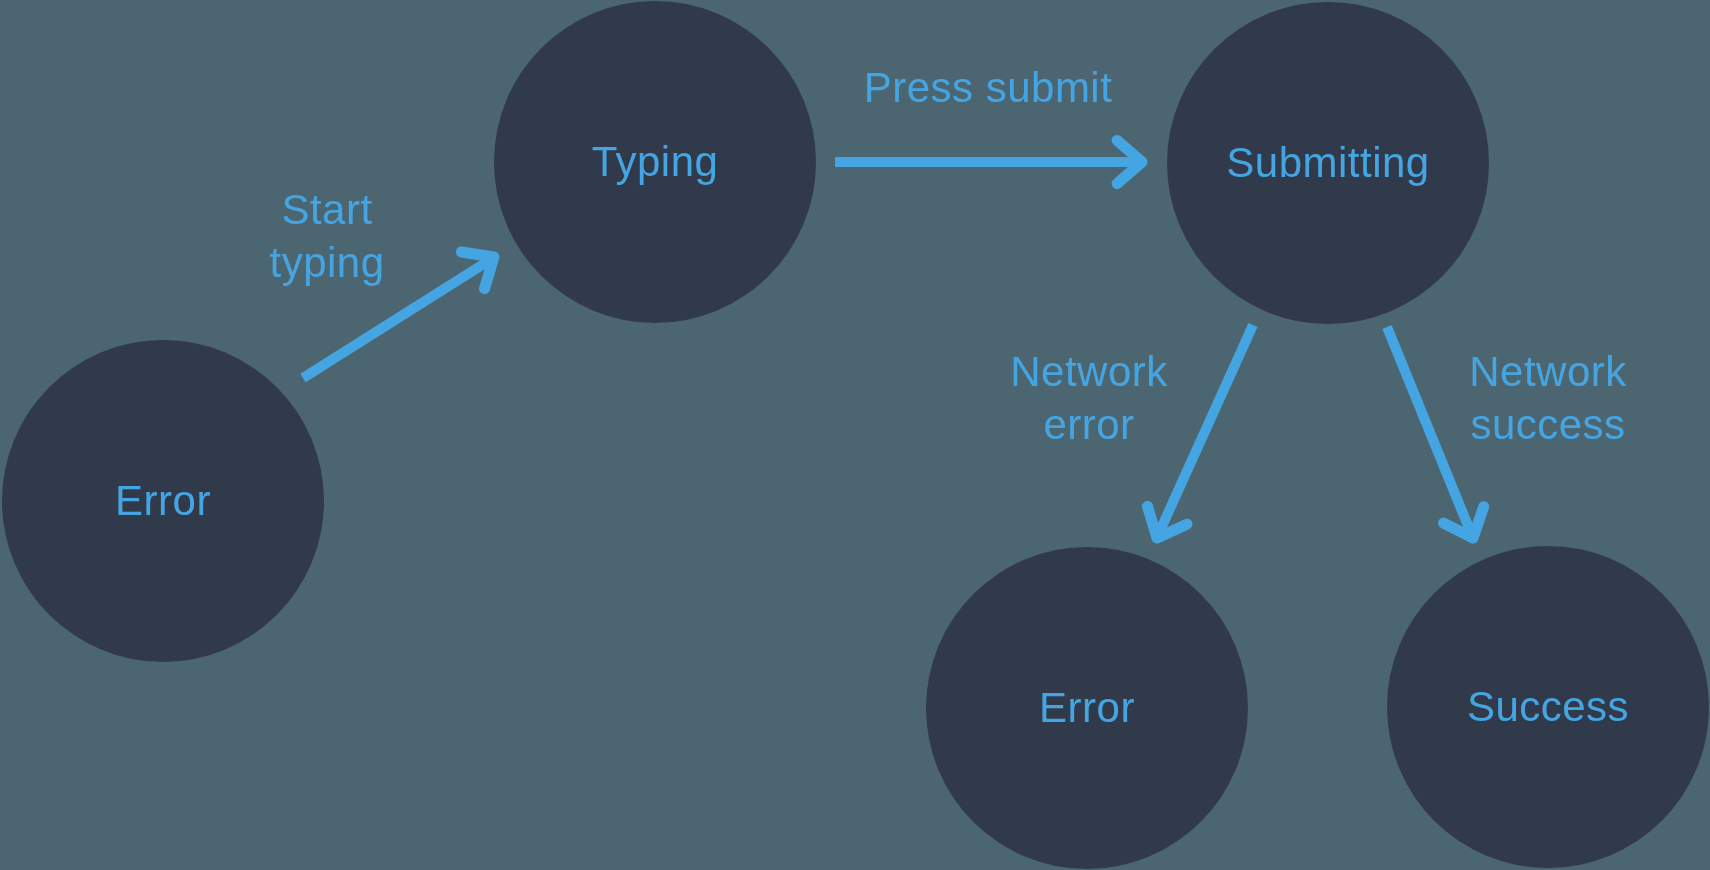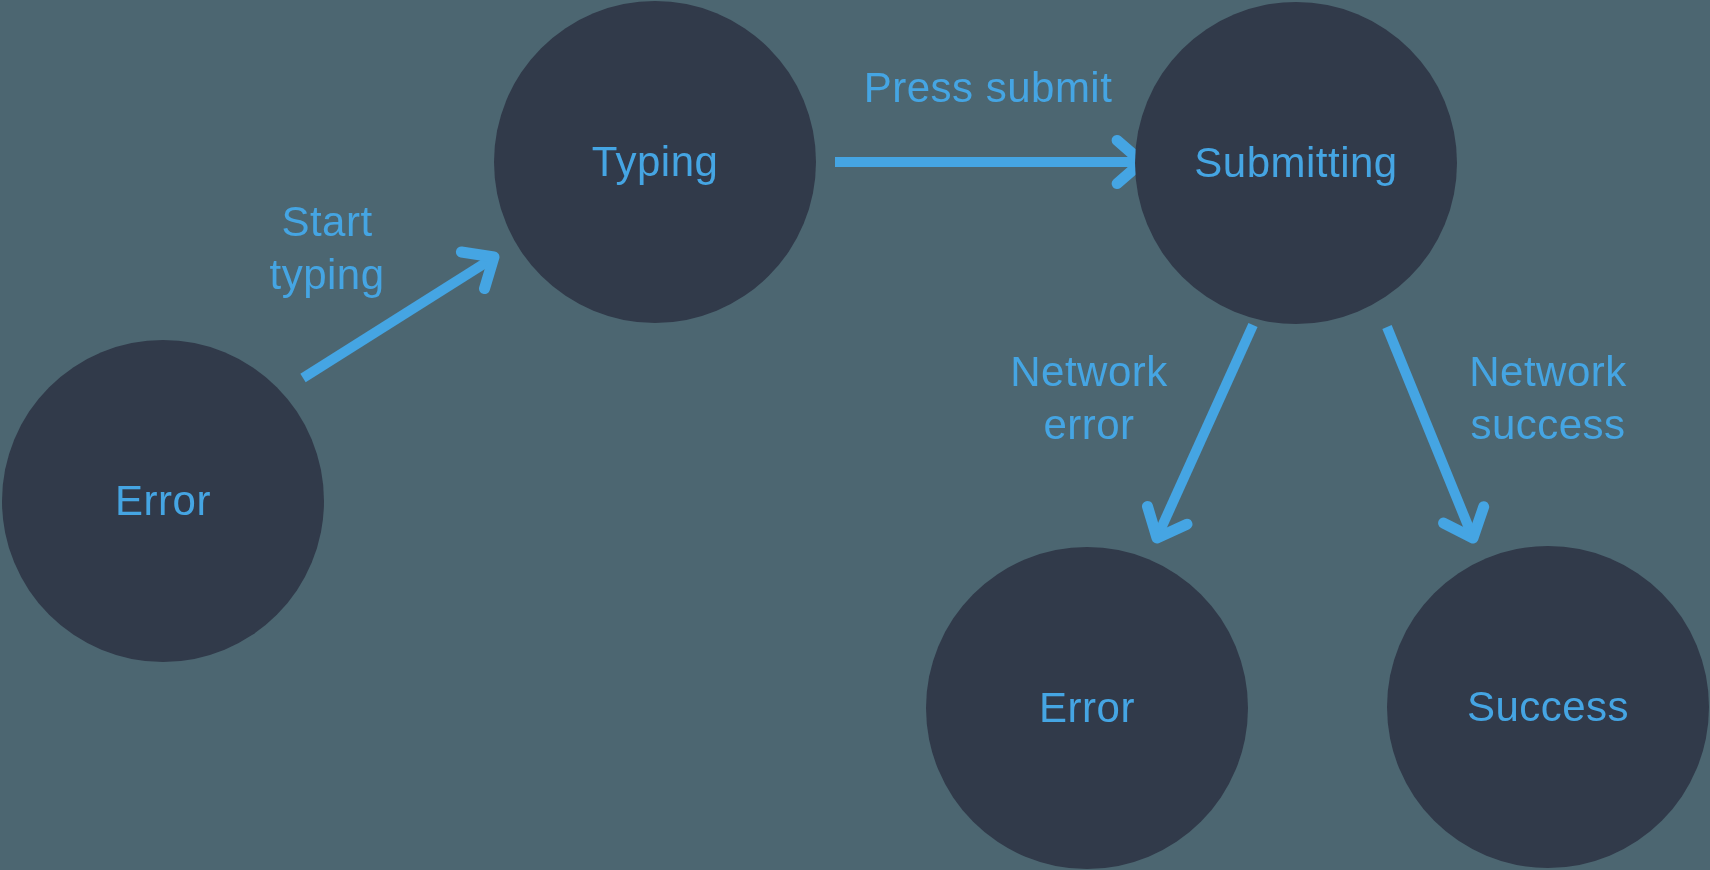--- a/index.html
+++ b/index.html
@@ -90,33 +90,33 @@
   </svg>
 
   <div class="node" style="left:2px; top:340px">
     <span class="node-label">Error</span>
   </div>
 
   <div class="node" style="left:494px; top:1px">
     <span class="node-label">Typing</span>
   </div>
 
-  <div class="node" style="left:1135px; top:2px">
+  <div class="node" style="left:1167px; top:2px">
     <span class="node-label">Submitting</span>
   </div>
 
   <div class="node" style="left:926px; top:547px">
     <span class="node-label">Error</span>
   </div>
 
   <div class="node" style="left:1387px; top:546px">
     <span class="node-label">Success</span>
   </div>
 
-  <div class="edge-label" style="left:327px; top:248px">
+  <div class="edge-label" style="left:327px; top:236px">
     <span>Start</span>
     <span>typing</span>
   </div>
 
   <div class="edge-label" style="left:988px; top:87px">
     <span>Press submit</span>
   </div>
 
   <div class="edge-label" style="left:1089px; top:398px">
     <span>Network</span>

